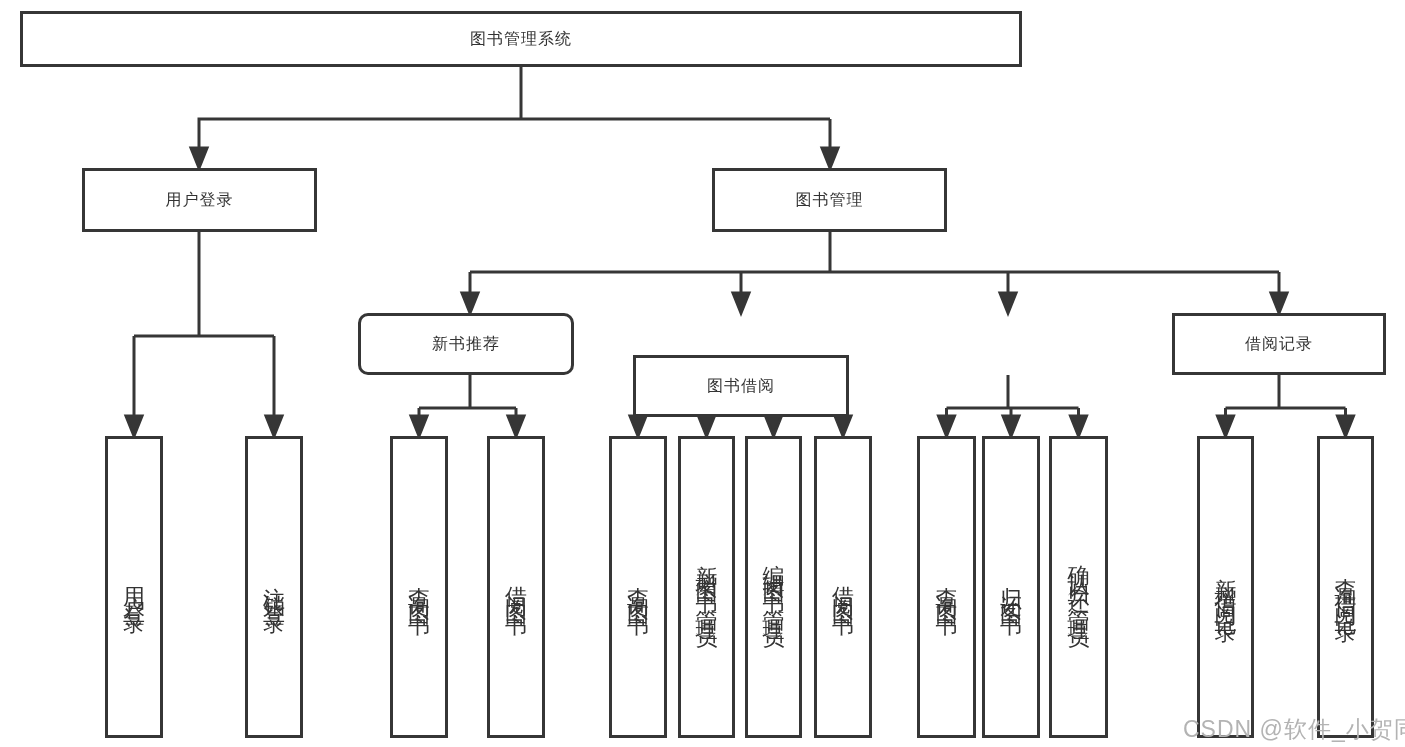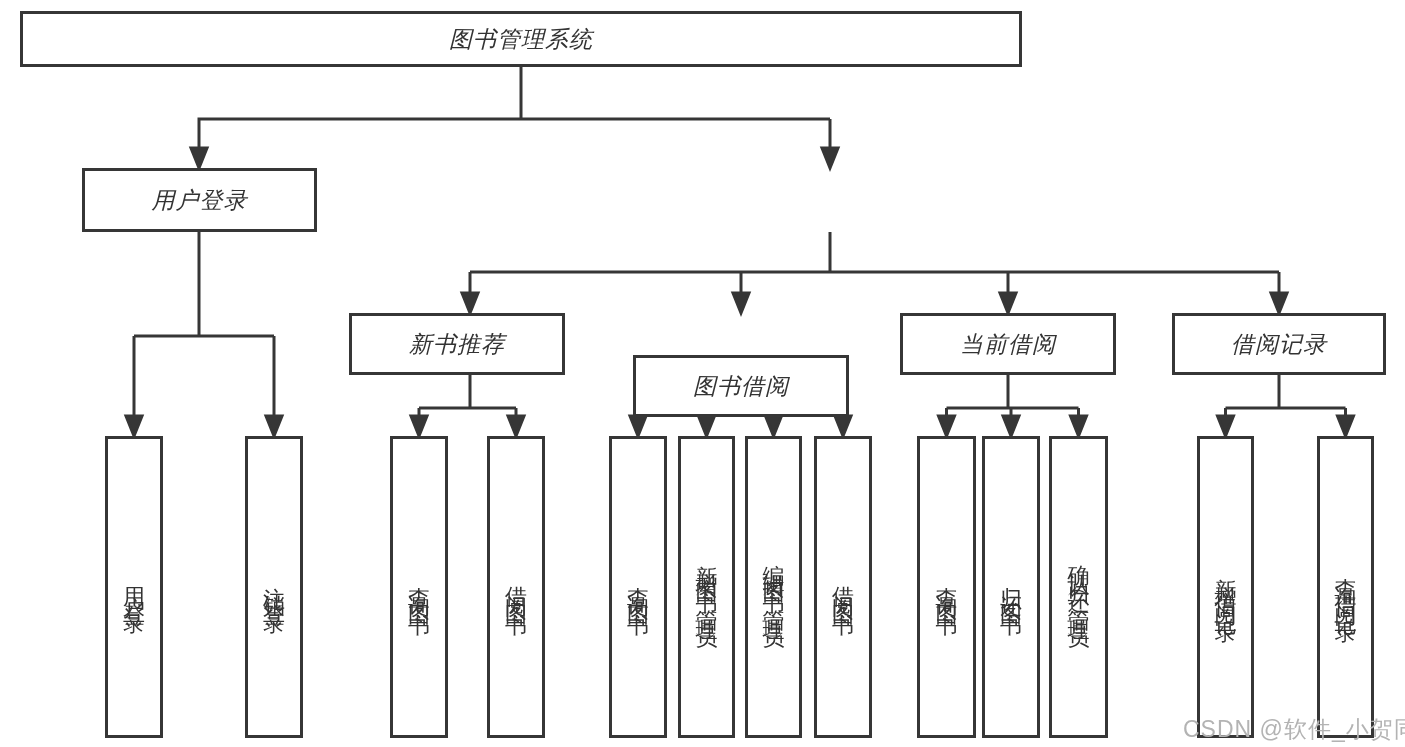--- a/index.html
+++ b/index.html
@@ -27,23 +27,22 @@
     position: absolute;
     box-sizing: border-box;
     border: 3px solid #363636;
     background: #ffffff;
     display: flex;
     align-items: center;
     justify-content: center;
     z-index: 2;
   }
   .hbox {
-    font-size: 23px;
+    font-size: 16px;
     letter-spacing: 1px;
-    font-style: italic;
   }
   .vbox .vtext {
     writing-mode: vertical-rl;
     text-orientation: mixed;
     font-size: 22px;
     line-height: 1;
     letter-spacing: 9px;
     white-space: nowrap;
   }
   #watermark {
@@ -114,29 +113,29 @@
     </g>
   </svg>
 
   <div class="node hbox" style="left:20px; top:11px; width:1002px; height:56px;">
     <span>图书管理系统</span>
   </div>
 
   <div class="node hbox" style="left:82px; top:168px; width:235px; height:64px;">
     <span>用户登录</span>
   </div>
+  <div class="node hbox" style="left:712px; top:168px; width:235px; height:64px;">
+    <span>图书管理</span>
+  </div>
 
-  <div class="node hbox" style="left:349px; top:313px; width:216px; height:62px;">
+  <div class="node hbox" style="left:358px; top:313px; width:216px; height:62px;border-radius:10px;">
     <span>新书推荐</span>
   </div>
   <div class="node hbox" style="left:633px; top:313px; width:216px; height:62px;margin-top:42px;">
     <span>图书借阅</span>
-  </div>
-  <div class="node hbox" style="left:900px; top:313px; width:216px; height:62px;">
-    <span>当前借阅</span>
   </div>
   <div class="node hbox" style="left:1172px; top:313px; width:214px; height:62px;">
     <span>借阅记录</span>
   </div>
 
   <div class="node vbox" style="left:105px; top:436px; width:58px; height:302px;">
     <span class="vtext">用户登录</span>
   </div>
   <div class="node vbox" style="left:245px; top:436px; width:58px; height:302px;">
     <span class="vtext">注销登录</span>

